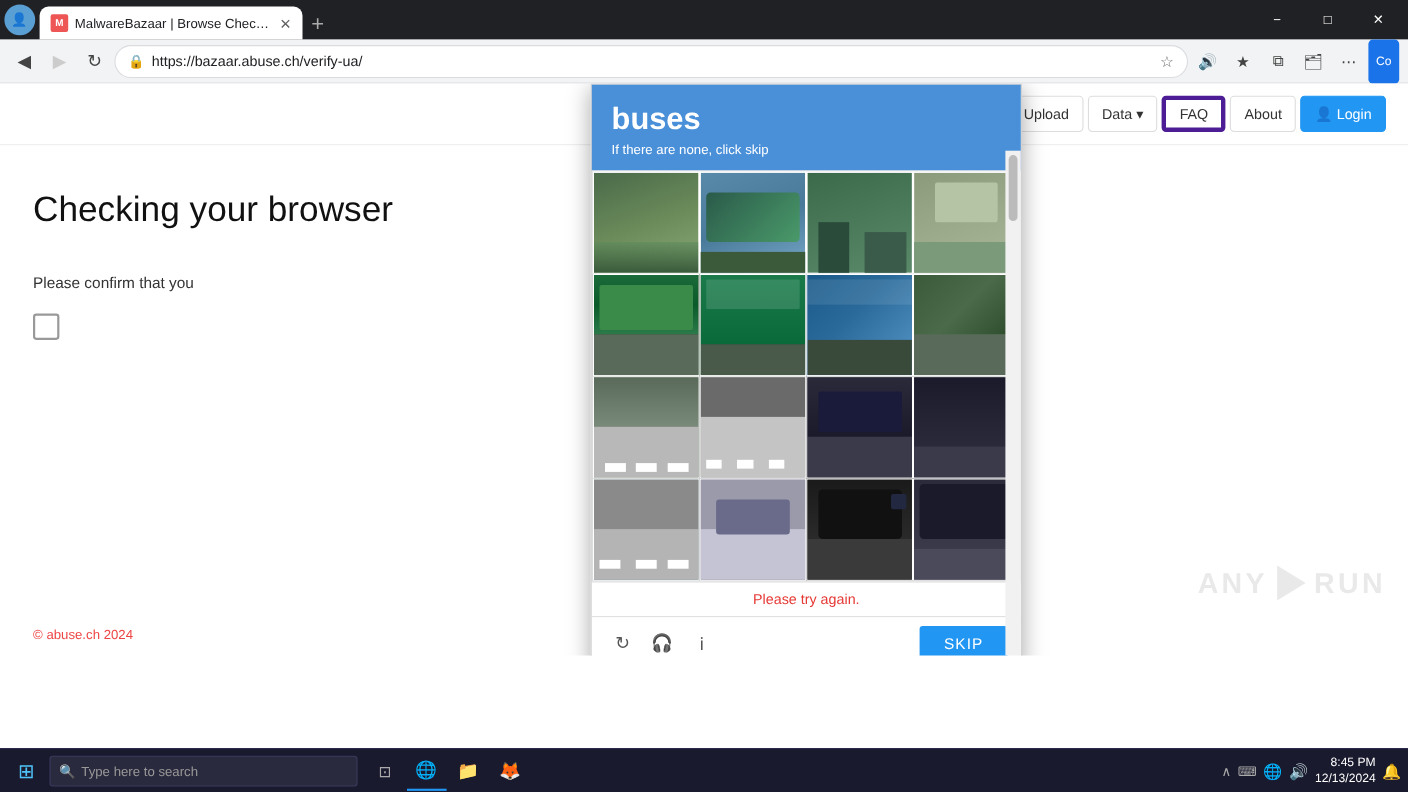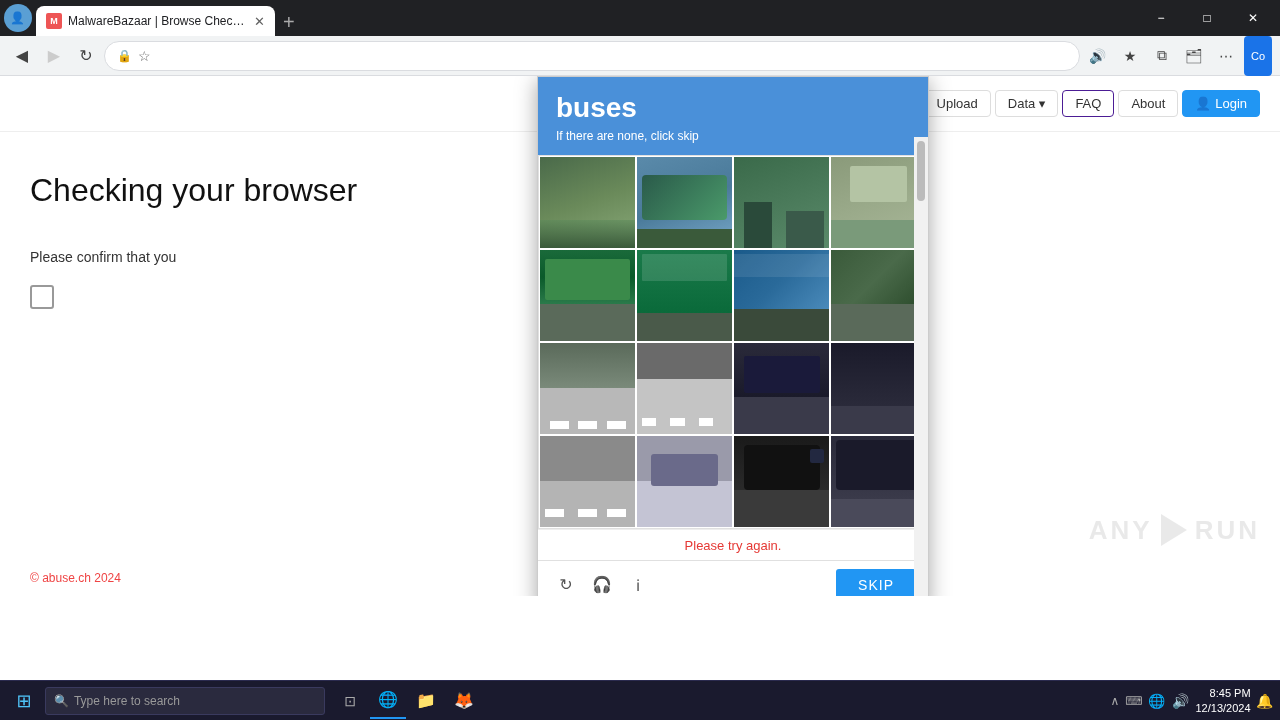--- a/index.html
+++ b/index.html
@@ -29,38 +29,39 @@
     <button style="width:46px; height:30px; border:none; background:transparent; cursor:pointer; color:#fff; font-size:12px;">✕</button>
   </div>
 </div>
 
 <div style="display:flex; align-items:center; padding:4px 8px; background:#f1f3f4; border-bottom:1px solid #dadce0; height:40px; gap:4px;">
   <button class="toolbar-btn" style="width:28px; height:28px; border:none; background:transparent; cursor:pointer; border-radius:50%; font-size:16px; color:#444;">◀</button>
   <button class="toolbar-btn disabled" style="width:28px; height:28px; border:none; background:transparent; border-radius:50%; font-size:16px; color:#ccc; cursor:default;">▶</button>
   <button class="toolbar-btn" style="width:28px; height:28px; border:none; background:transparent; cursor:pointer; border-radius:50%; font-size:16px; color:#444;">↻</button>
   <div style="flex:1; display:flex; align-items:center; background:#fff; border:1px solid #dadce0; border-radius:20px; padding:0 12px; height:30px; gap:6px; cursor:text;">
     <span style="font-size:12px; color:#444;">🔒</span>
+    <span style="font-size:13px; color:#202124; flex:1;">https://bazaar.abuse.ch/verify-ua/</span>
     <span style="font-size:14px; color:#666; cursor:pointer;">☆</span>
   </div>
   <button style="width:28px; height:28px; border:none; background:transparent; cursor:pointer; border-radius:50%; font-size:14px; color:#444;">🔊</button>
   <button style="width:28px; height:28px; border:none; background:transparent; cursor:pointer; border-radius:50%; font-size:14px; color:#444;">★</button>
   <button style="width:28px; height:28px; border:none; background:transparent; cursor:pointer; border-radius:50%; font-size:14px; color:#444;">⧉</button>
   <button style="width:28px; height:28px; border:none; background:transparent; cursor:pointer; border-radius:50%; font-size:14px; color:#444;">🗂</button>
   <button style="width:28px; height:28px; border:none; background:transparent; cursor:pointer; border-radius:50%; font-size:14px; color:#444;">⋯</button>
   <button style="width:28px; height:40px; border:none; background:#1a73e8; cursor:pointer; border-radius:4px; font-size:11px; color:#fff;">Co</button>
 </div>
 
 <div style="width:100%; height:520px; background:#fff; position:relative; overflow:hidden;">
 
   <div style="display:flex; align-items:center; padding:10px 20px; border-bottom:1px solid #eee; background:#fff; height:56px;">
     <nav style="margin-left:auto; display:flex; gap:4px;">
       <button style="padding:5px 12px; border:1px solid #ddd; border-radius:4px; background:#fff; cursor:pointer; font-size:13px; color:#333;">Browse</button>
       <button style="padding:5px 12px; border:1px solid #ddd; border-radius:4px; background:#fff; cursor:pointer; font-size:13px; color:#333;">Upload</button>
       <button style="padding:5px 12px; border:1px solid #ddd; border-radius:4px; background:#fff; cursor:pointer; font-size:13px; color:#333;">Data ▾</button>
-      <button style="padding:5px 12px; border:1px solid #4c1d95; border-radius:4px; background:#fff; cursor:pointer; font-size:13px; color:#333;">FAQ</button>
+      <button style="padding:5px 12px; border:4px solid #4c1d95; border-radius:4px; background:#fff; cursor:pointer; font-size:13px; color:#333;">FAQ</button>
       <button style="padding:5px 12px; border:1px solid #ddd; border-radius:4px; background:#fff; cursor:pointer; font-size:13px; color:#333;">About</button>
       <button style="padding:5px 12px; border:1px solid #2196f3; border-radius:4px; background:#2196f3; cursor:pointer; font-size:13px; color:#fff; display:flex; align-items:center; gap:4px;">👤 Login</button>
     </nav>
   </div>
 
   <div style="padding:40px 30px;">
     <h1 style="font-size:32px; color:#111; margin-bottom:40px; font-weight:400;">Checking your browser</h1>
     <p style="font-size:14px; color:#333; margin-bottom:20px;">Please confirm that you</p>
     <div style="display:flex; align-items:center; gap:12px;">
       <div style="width:24px; height:24px; border:2px solid #999; border-radius:3px; background:#fff; cursor:pointer;"></div>

